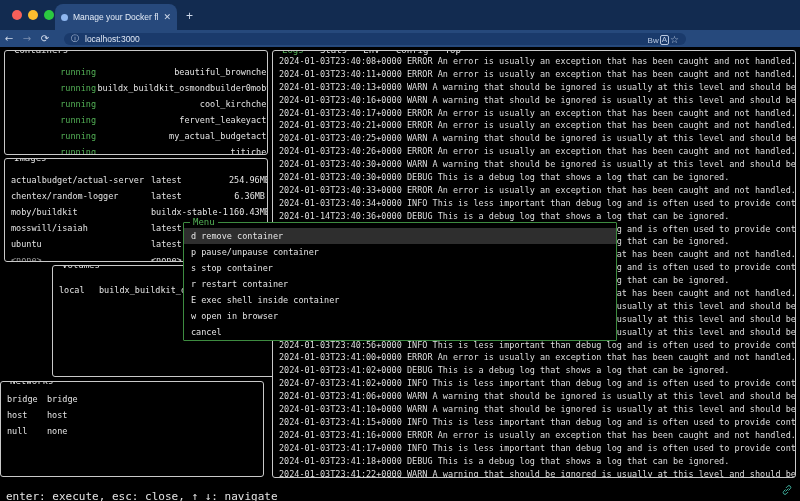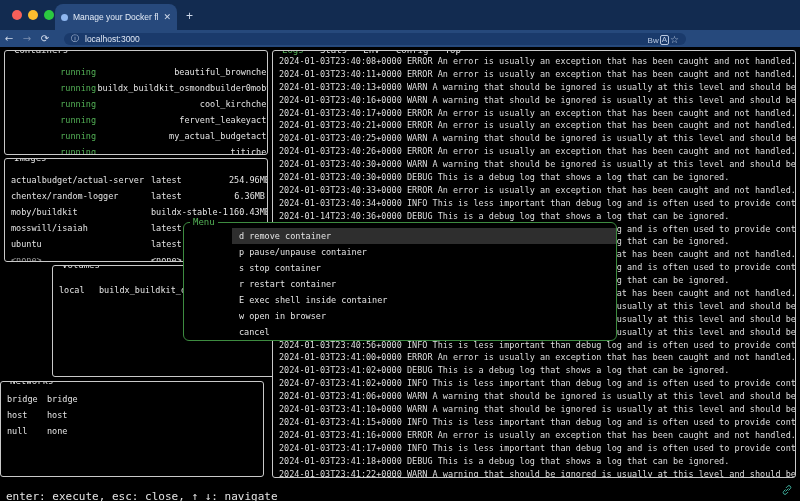--- a/index.html
+++ b/index.html
@@ -65,24 +65,24 @@
 
   .legend { position:absolute; top:-6px; left:6px; background:#000; padding:0 3px; font-size:9px;
             white-space:pre; z-index:2; }
   .logtab { color:#e4e4e4; }
   .logtab.act { color:#53b156; }
   .logbody { padding:4px 0 0 6px; }
   .log-line { height:12.9px; line-height:12.9px; white-space:pre; overflow:hidden; color:#dedede; }
 
   
   #menu { position:absolute; left:183px; top:175px; width:434px; height:119px; background:#000;
-          border:1px solid #3d8b40; border-radius:6px; z-index:5; }
+          border:1px solid #3d8b40; border-radius:1px; z-index:5; }
   .mtitle { position:absolute; top:-6px; left:6px; background:#000; padding:0 3px; font-size:9px; }
   .mitems { padding-top:5px; }
-  .menu-item { height:16px; line-height:16px; padding-left:7px; white-space:pre; overflow:hidden; color:#e4e4e4;margin-left:48px; }
+  .menu-item { height:16px; line-height:16px; padding-left:7px; white-space:pre; overflow:hidden; color:#e4e4e4; }
   .menu-item.sel { background:#2e2e2e; }
 
   
   .statusbar { position:absolute; left:0; top:434px; width:800px; height:20px; }
   .status-text { position:absolute; left:6px; top:9px; font-size:11px; color:#e4e4e4; white-space:pre; }
   .link-ic { position:absolute; right:7px; top:3px; width:12px; height:12px; }
 </style>
 </head>
 <body>
 

